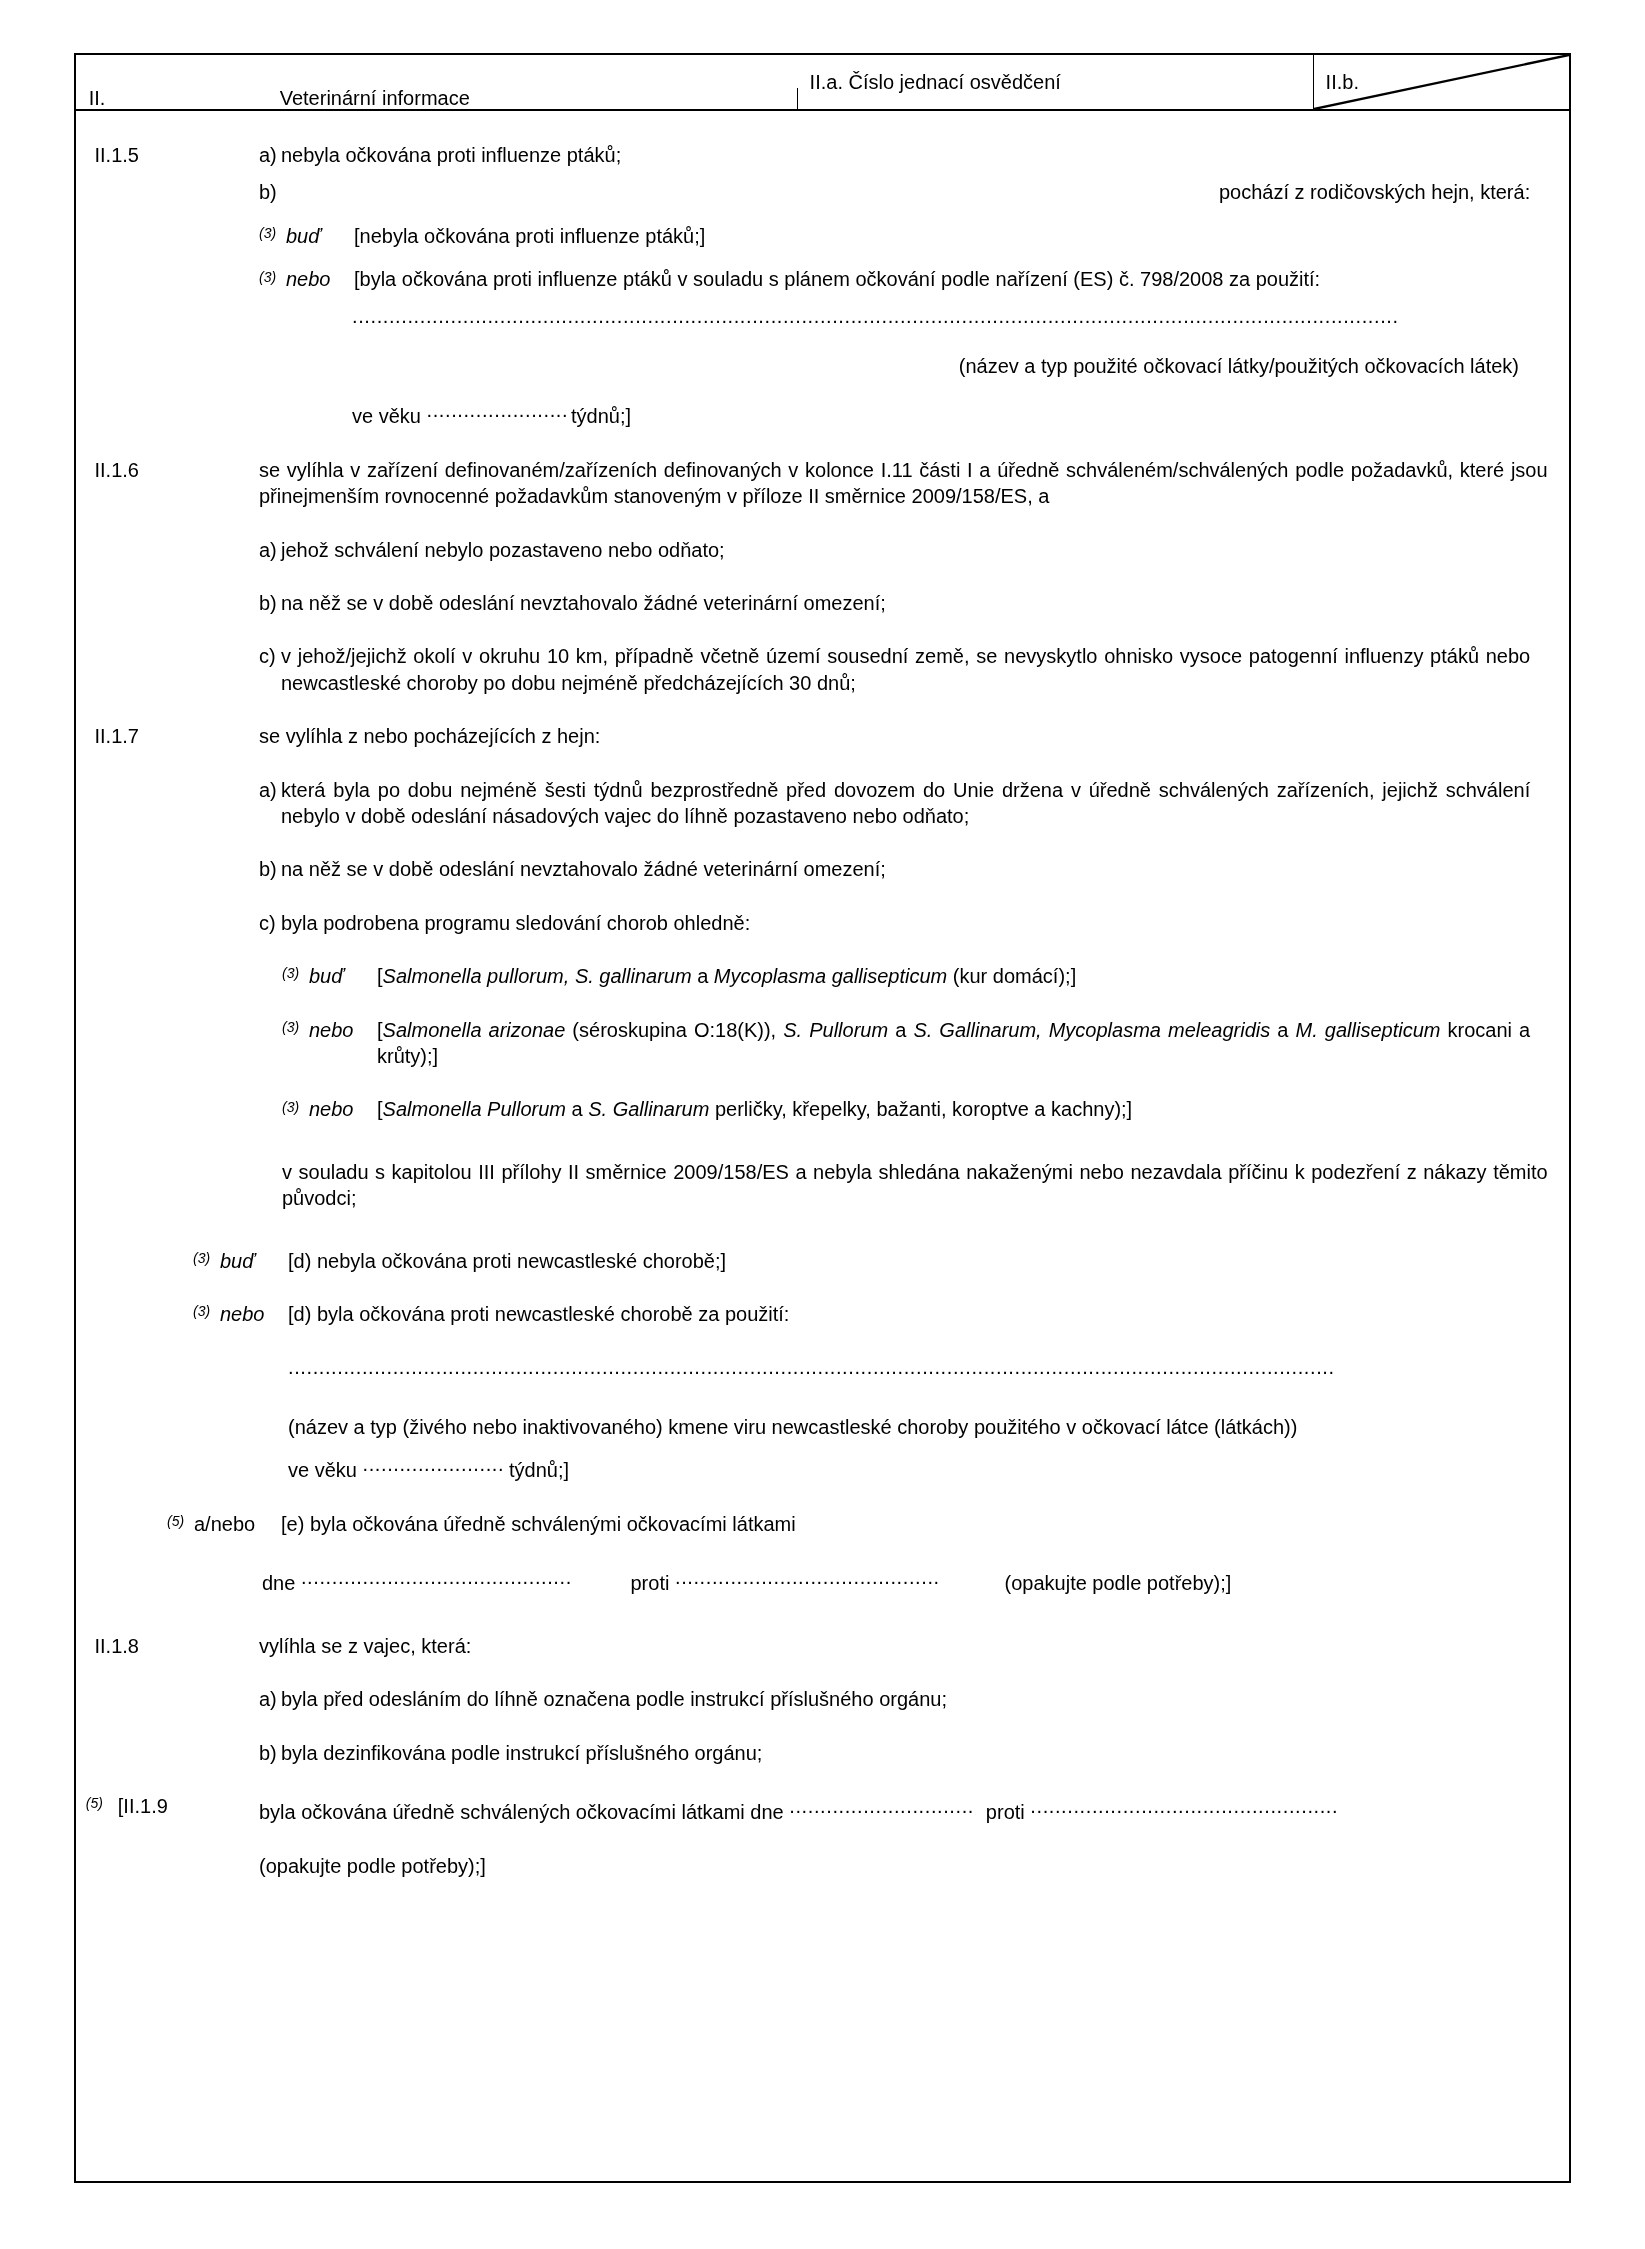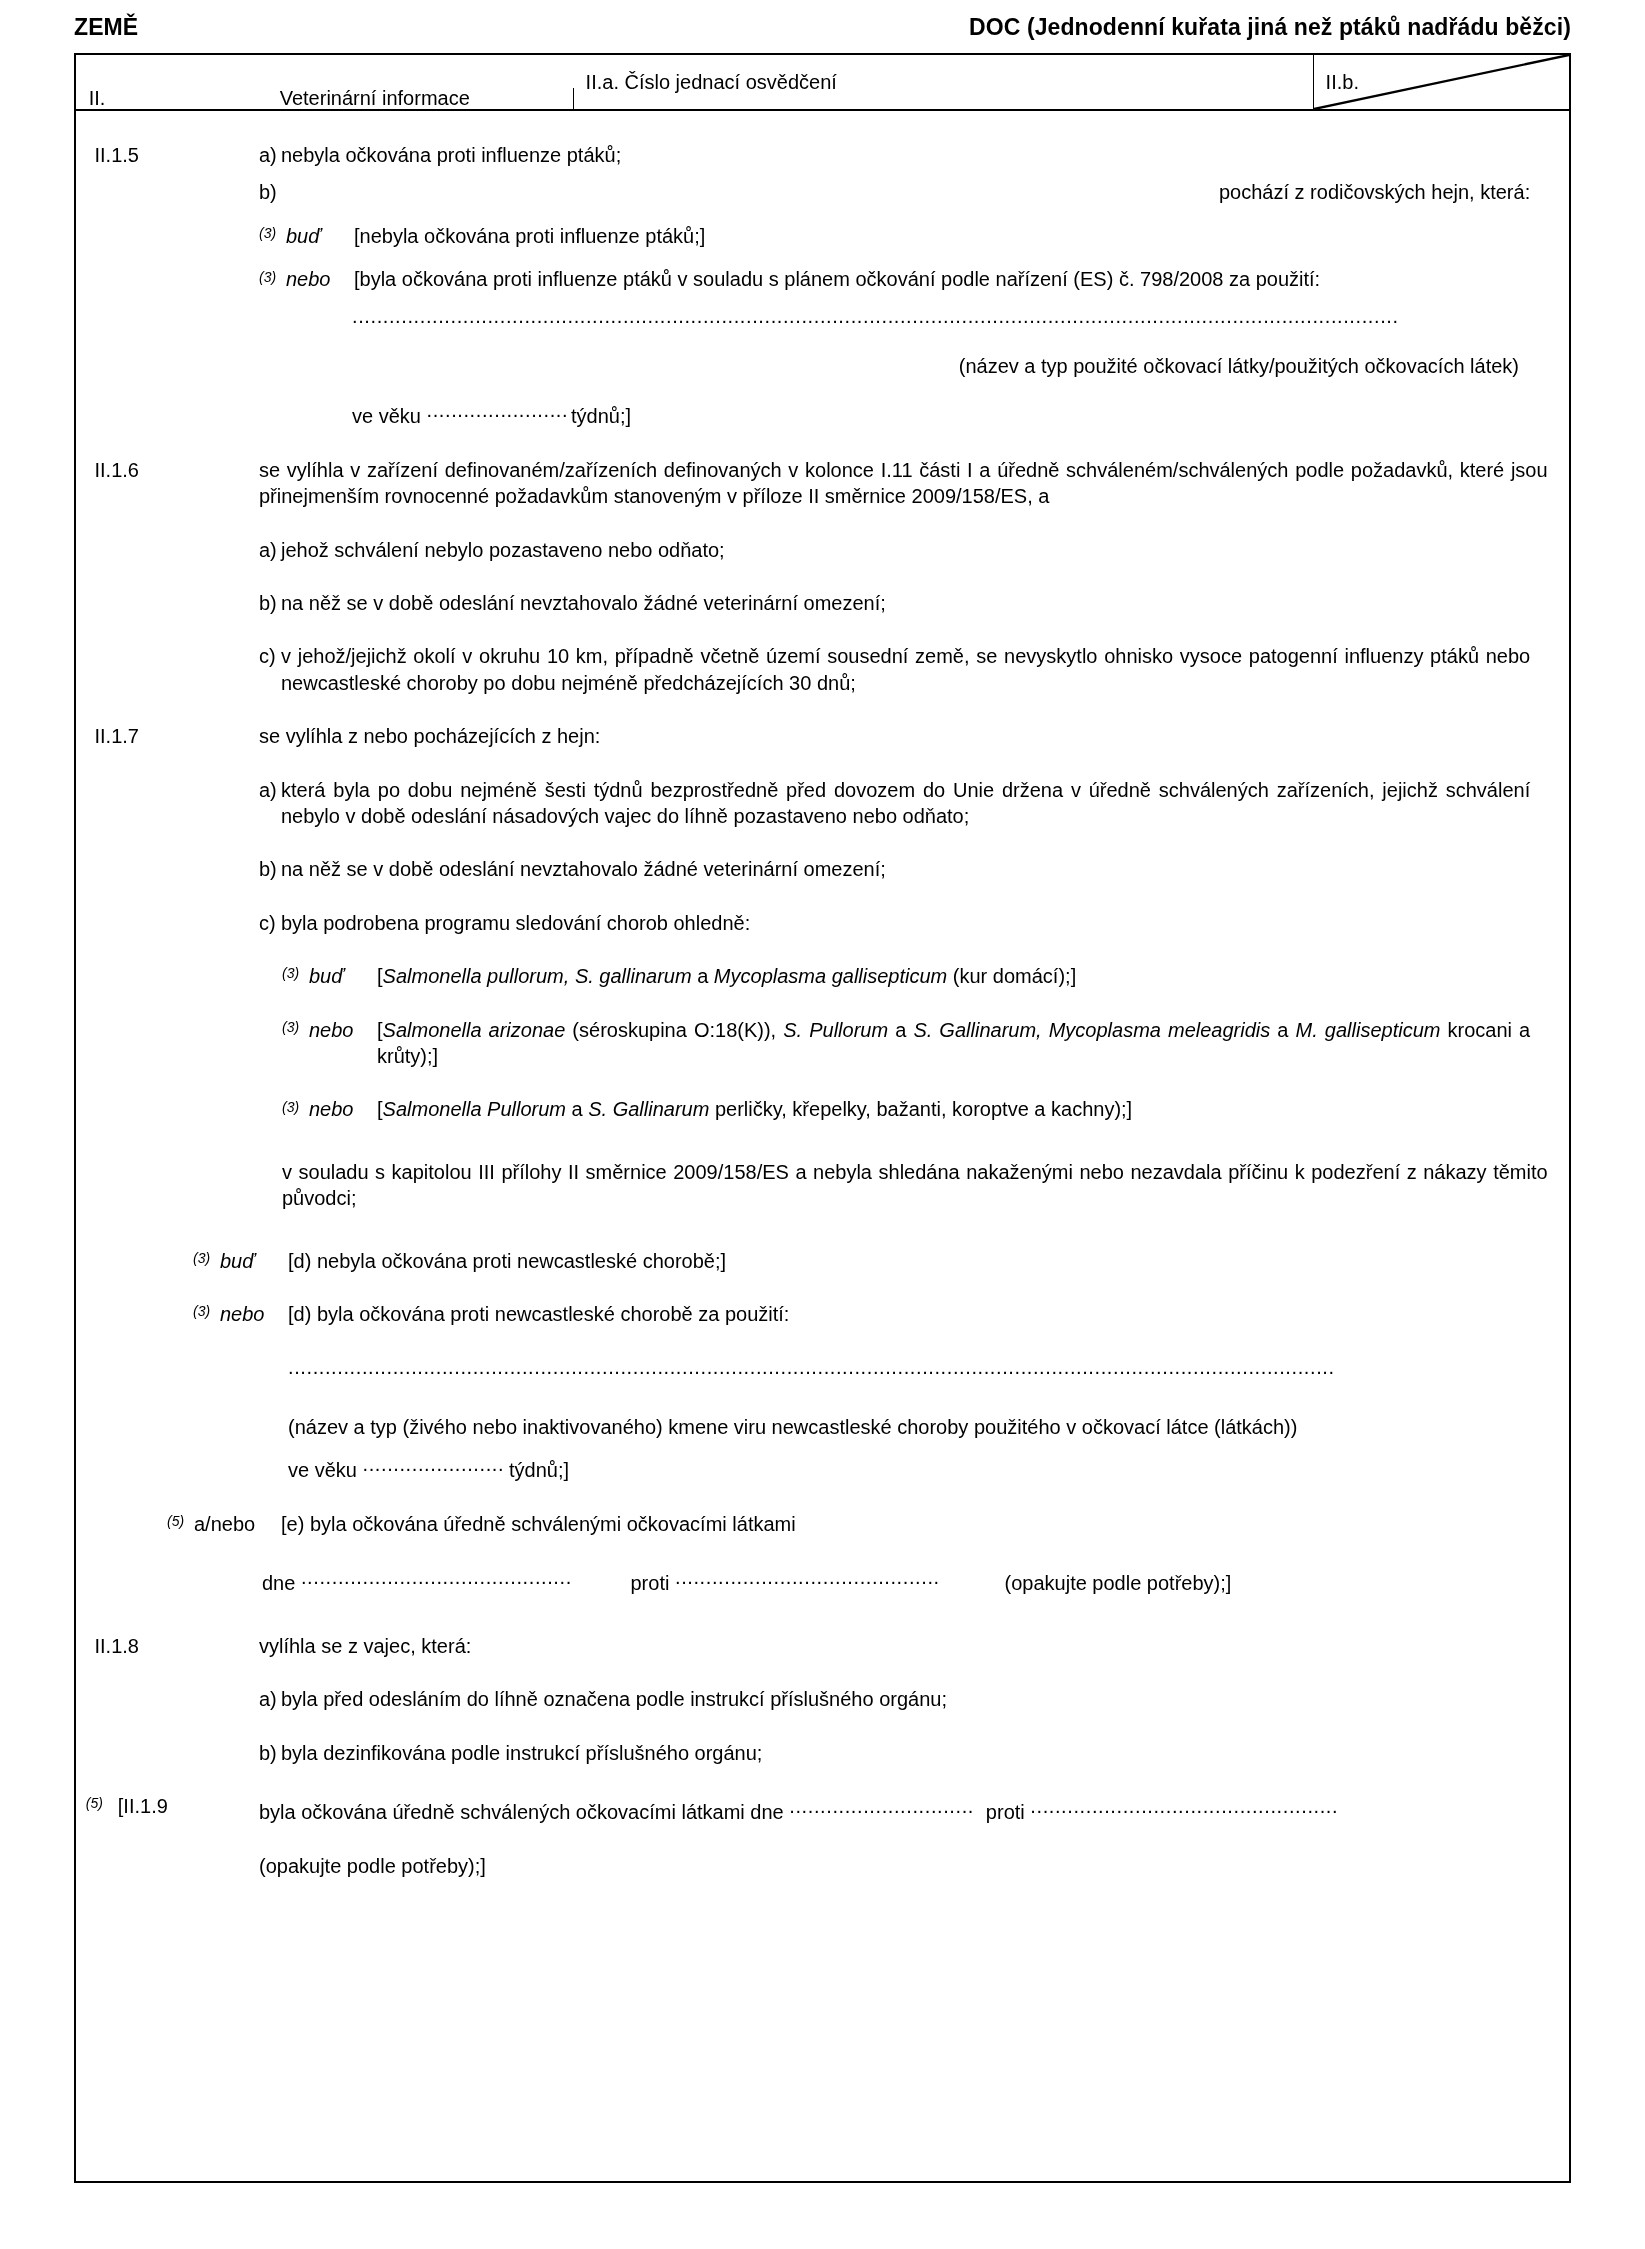--- a/index.html
+++ b/index.html
@@ -63,21 +63,21 @@
     box-sizing: border-box;
     font-size: 20px;
     position: relative;
     overflow: hidden;
   }
   .th-sec {
     width: 191px;
     padding-left: 12.7px;
   }
   .th-title {
-    width: 498px;
+    width: 722px;
     border-right: 1.7px solid #000;
     margin-top: 33px;
   }
   .th-ref {
     flex: 1 1 auto;
     padding-left: 11.6px;
     border-right: 1.7px solid #000;
   }
   .th-last {
     width: 255px;
@@ -186,24 +186,20 @@
   .sp-xs { height: 10.4px; }
   .sp-s  { height: 17.4px; }
   .sp-m  { height: 27px; }
   .sp-l  { height: 36px; }
 </style>
 </head>
 <body>
 
 <div class="page">
 
-  <div class="doc-header">
-    <span class="left">ZEMĚ</span>
-    <span class="right">DOC (Jednodenní kuřata jiná než ptáků nadřádu běžci)</span>
-  </div>
 
   <div class="cert-table">
 
     <div class="thead">
       <div class="th th-title">
         <span class="th-sec">II.</span>
         <span>Veterinární informace</span>
       </div>
       <div class="th th-ref">
         <span>II.a. Číslo jednací osvědčení</span>

